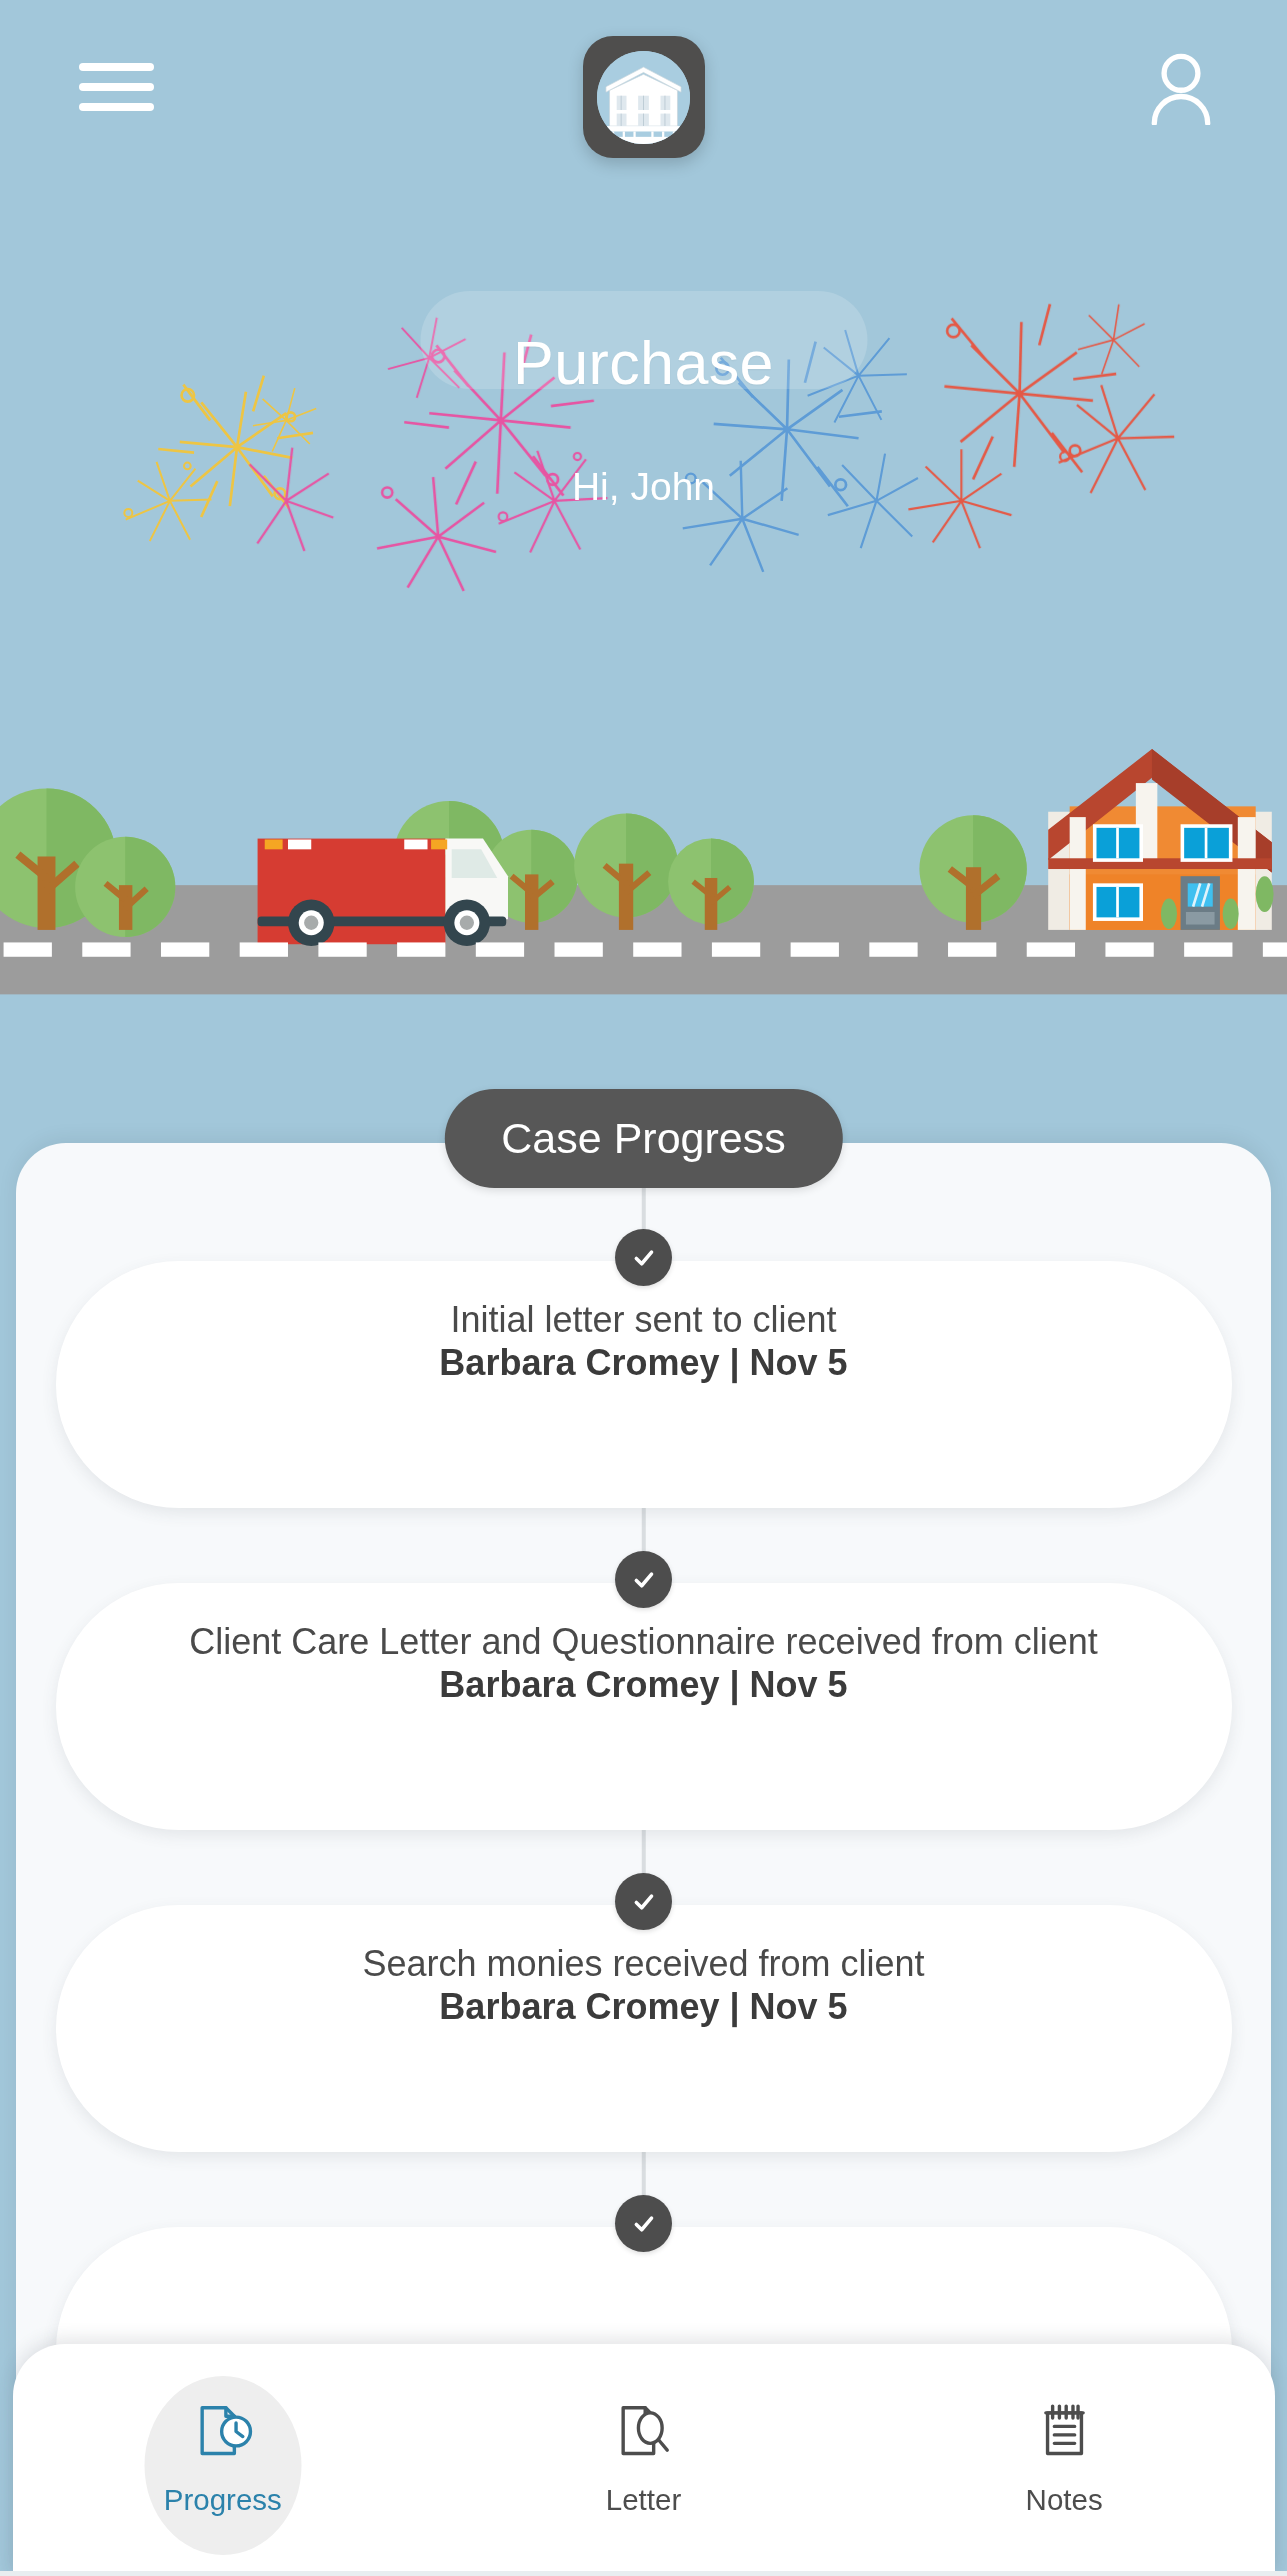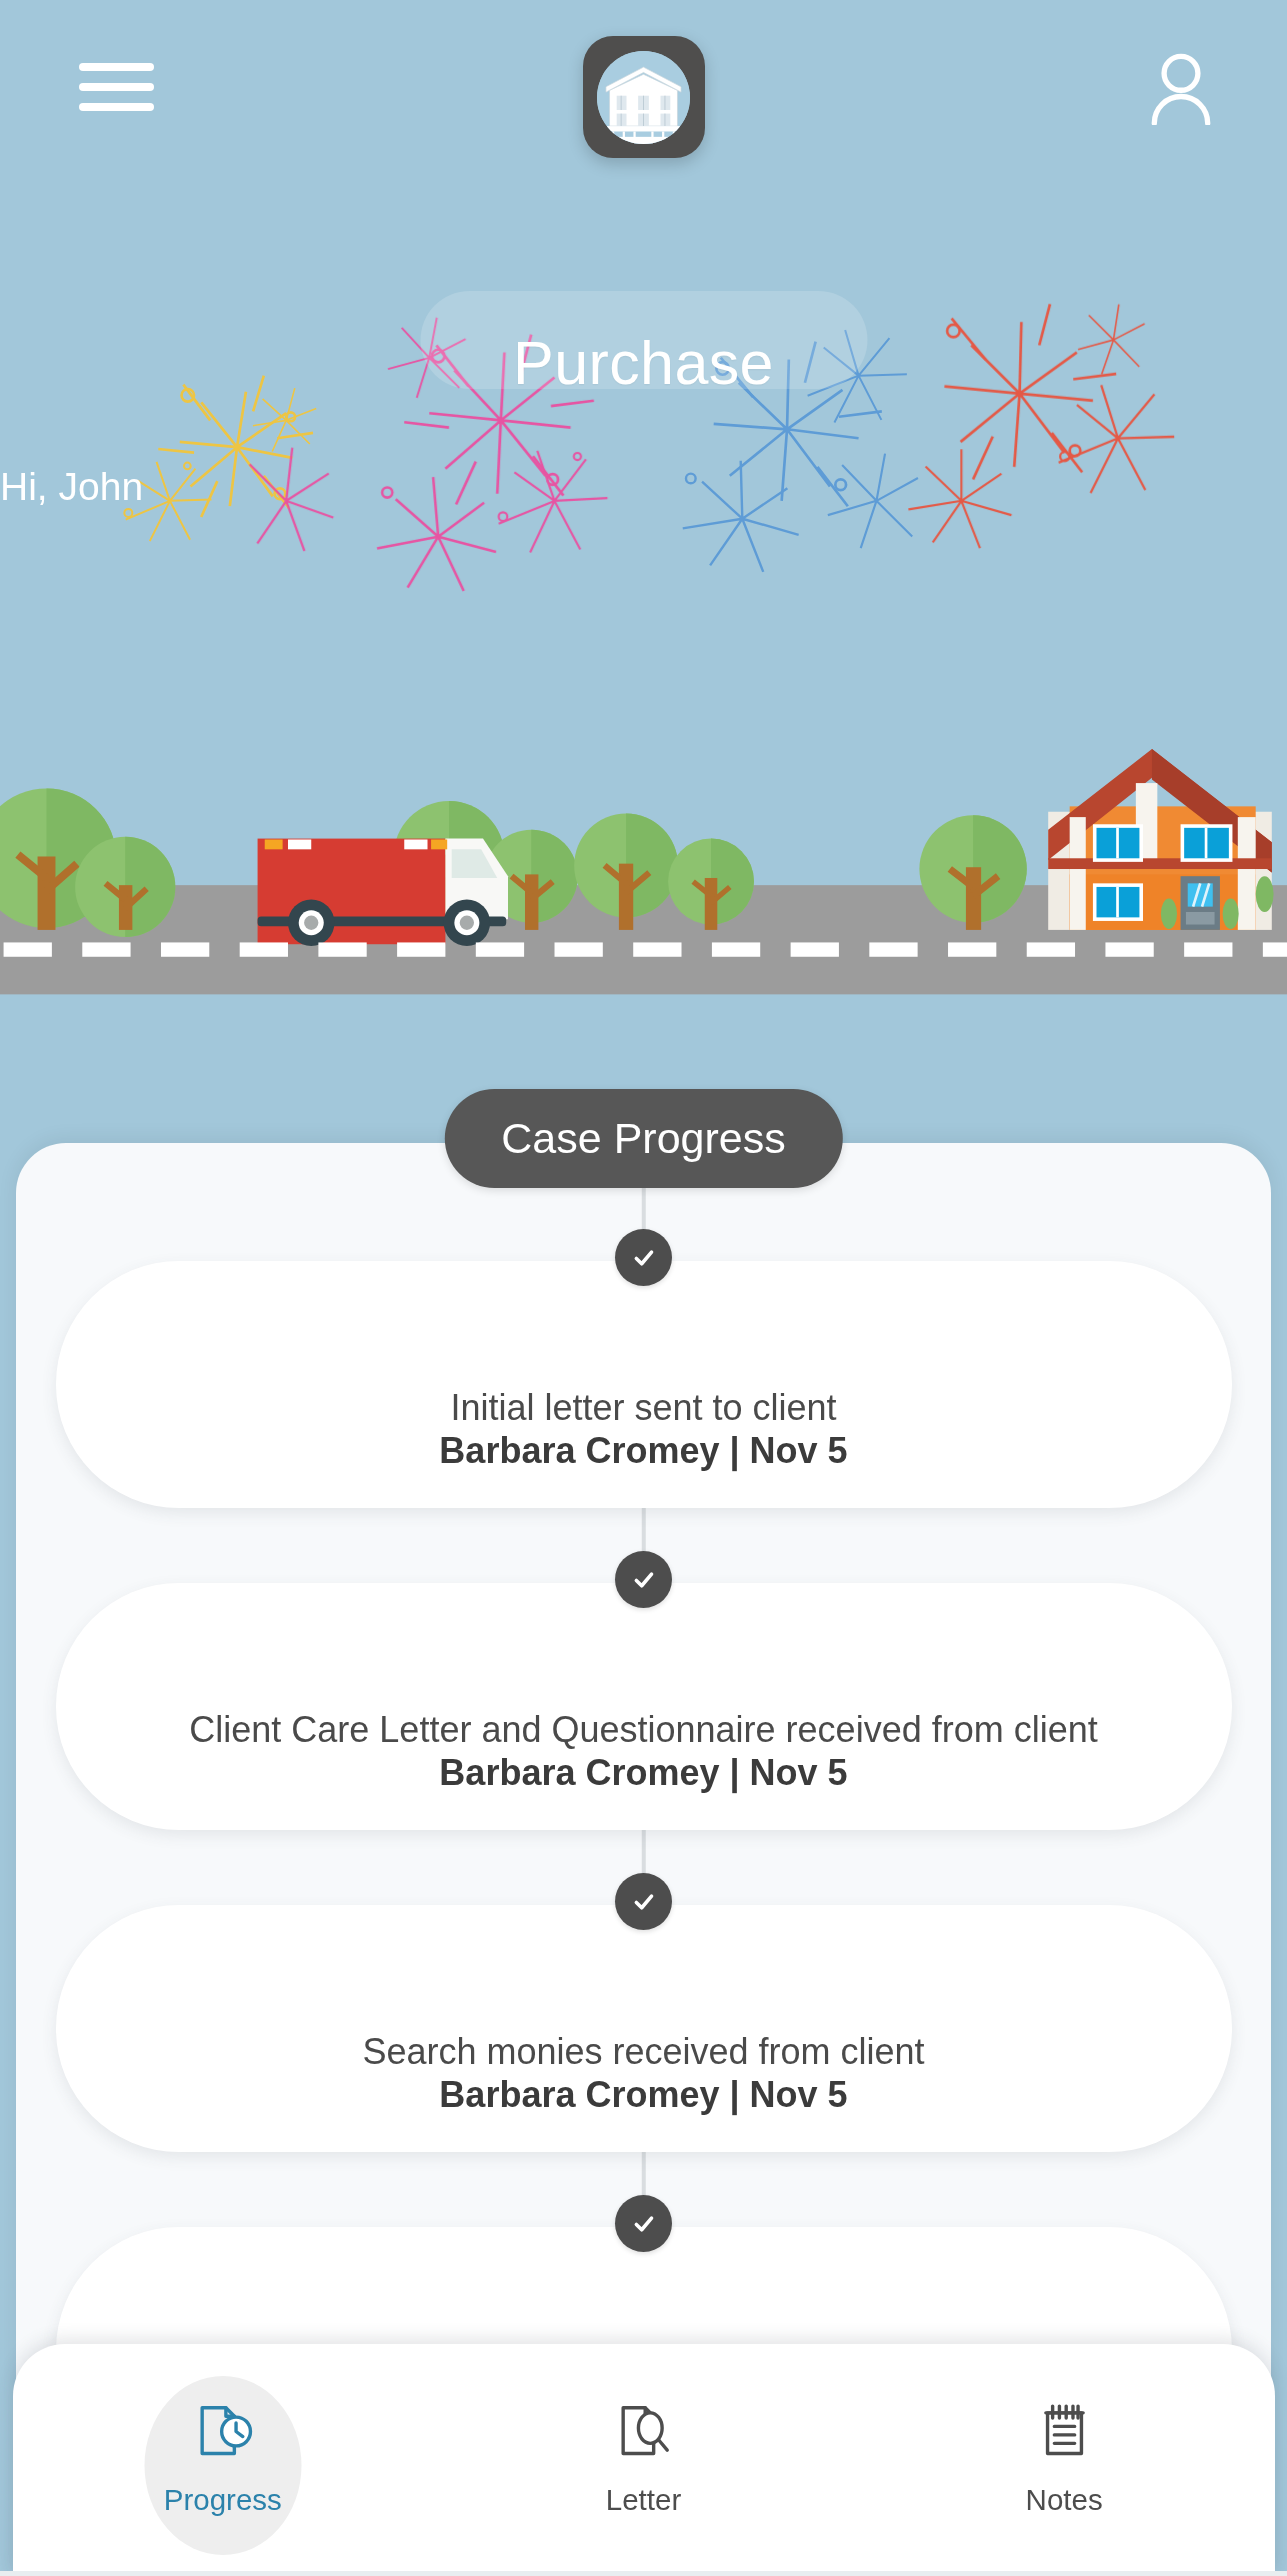--- a/index.html
+++ b/index.html
@@ -72,20 +72,21 @@
     text-align: center;
     color: #ffffff;
     font-size: 61px;
     font-weight: 400;
     letter-spacing: 0.4px;
     z-index: 8;
     text-shadow: 0 0.9px 1.8px rgba(0,0,0,0.05);
   }
   .hero-greeting {
     position: absolute; left: 0; right: 0; top: 465px;
+    text-align: center;
     color: #ffffff;
     font-size: 39px;
     font-weight: 400;
     z-index: 8;
   }
   .fireworks { position: absolute; inset: 0; z-index: 5; }
 
   
   .scene {
     position: absolute; left: 0; bottom: 0;
@@ -141,21 +142,21 @@
   }
   .step-card {
     position: relative;
     margin: -25px auto 0 auto;
     width: 1176px;
     min-height: 247px;
     background: #ffffff;
     border-radius: 123px;
     box-shadow: 0 5.4px 16px rgba(60,70,80,0.10);
     display: flex; flex-direction: column;
-    align-items: center; justify-content: flex-end;
+    align-items: center; justify-content: flex-start;
     padding: 36px 89px;
     z-index: 2;
   }
   .step-title {
     font-size: 36px;
     color: #4a4a4a;
     font-weight: 400;
     text-align: center;
     line-height: 1.25;
   }

